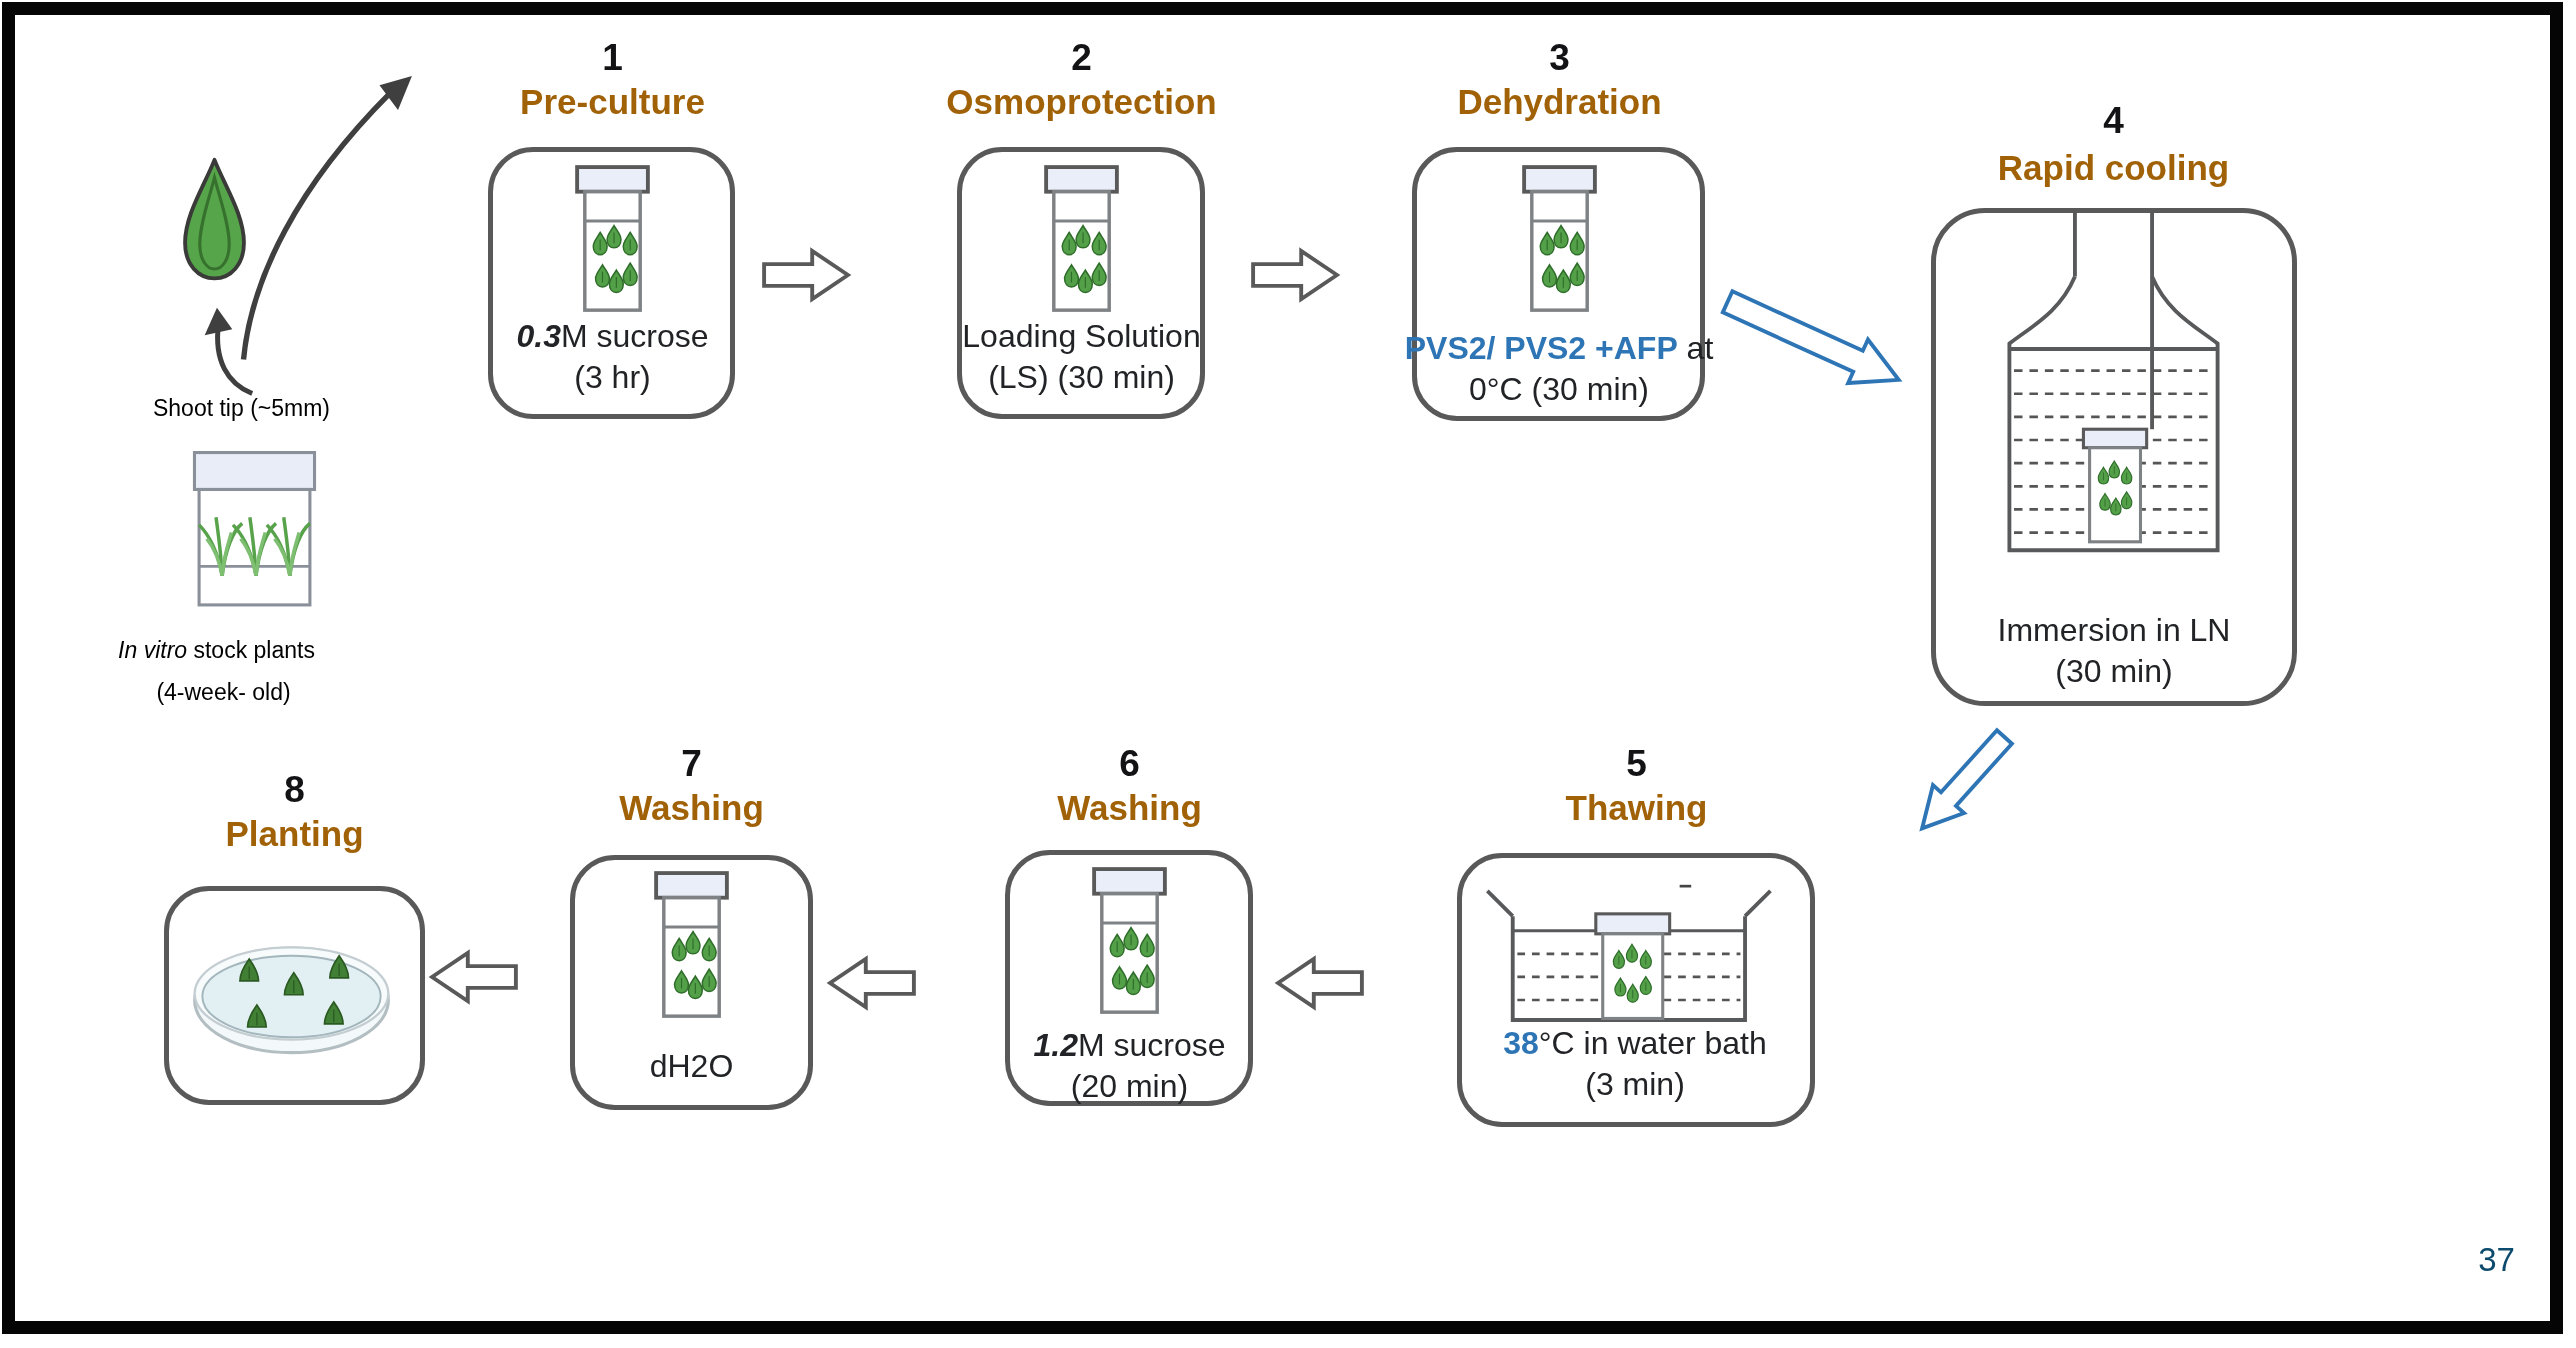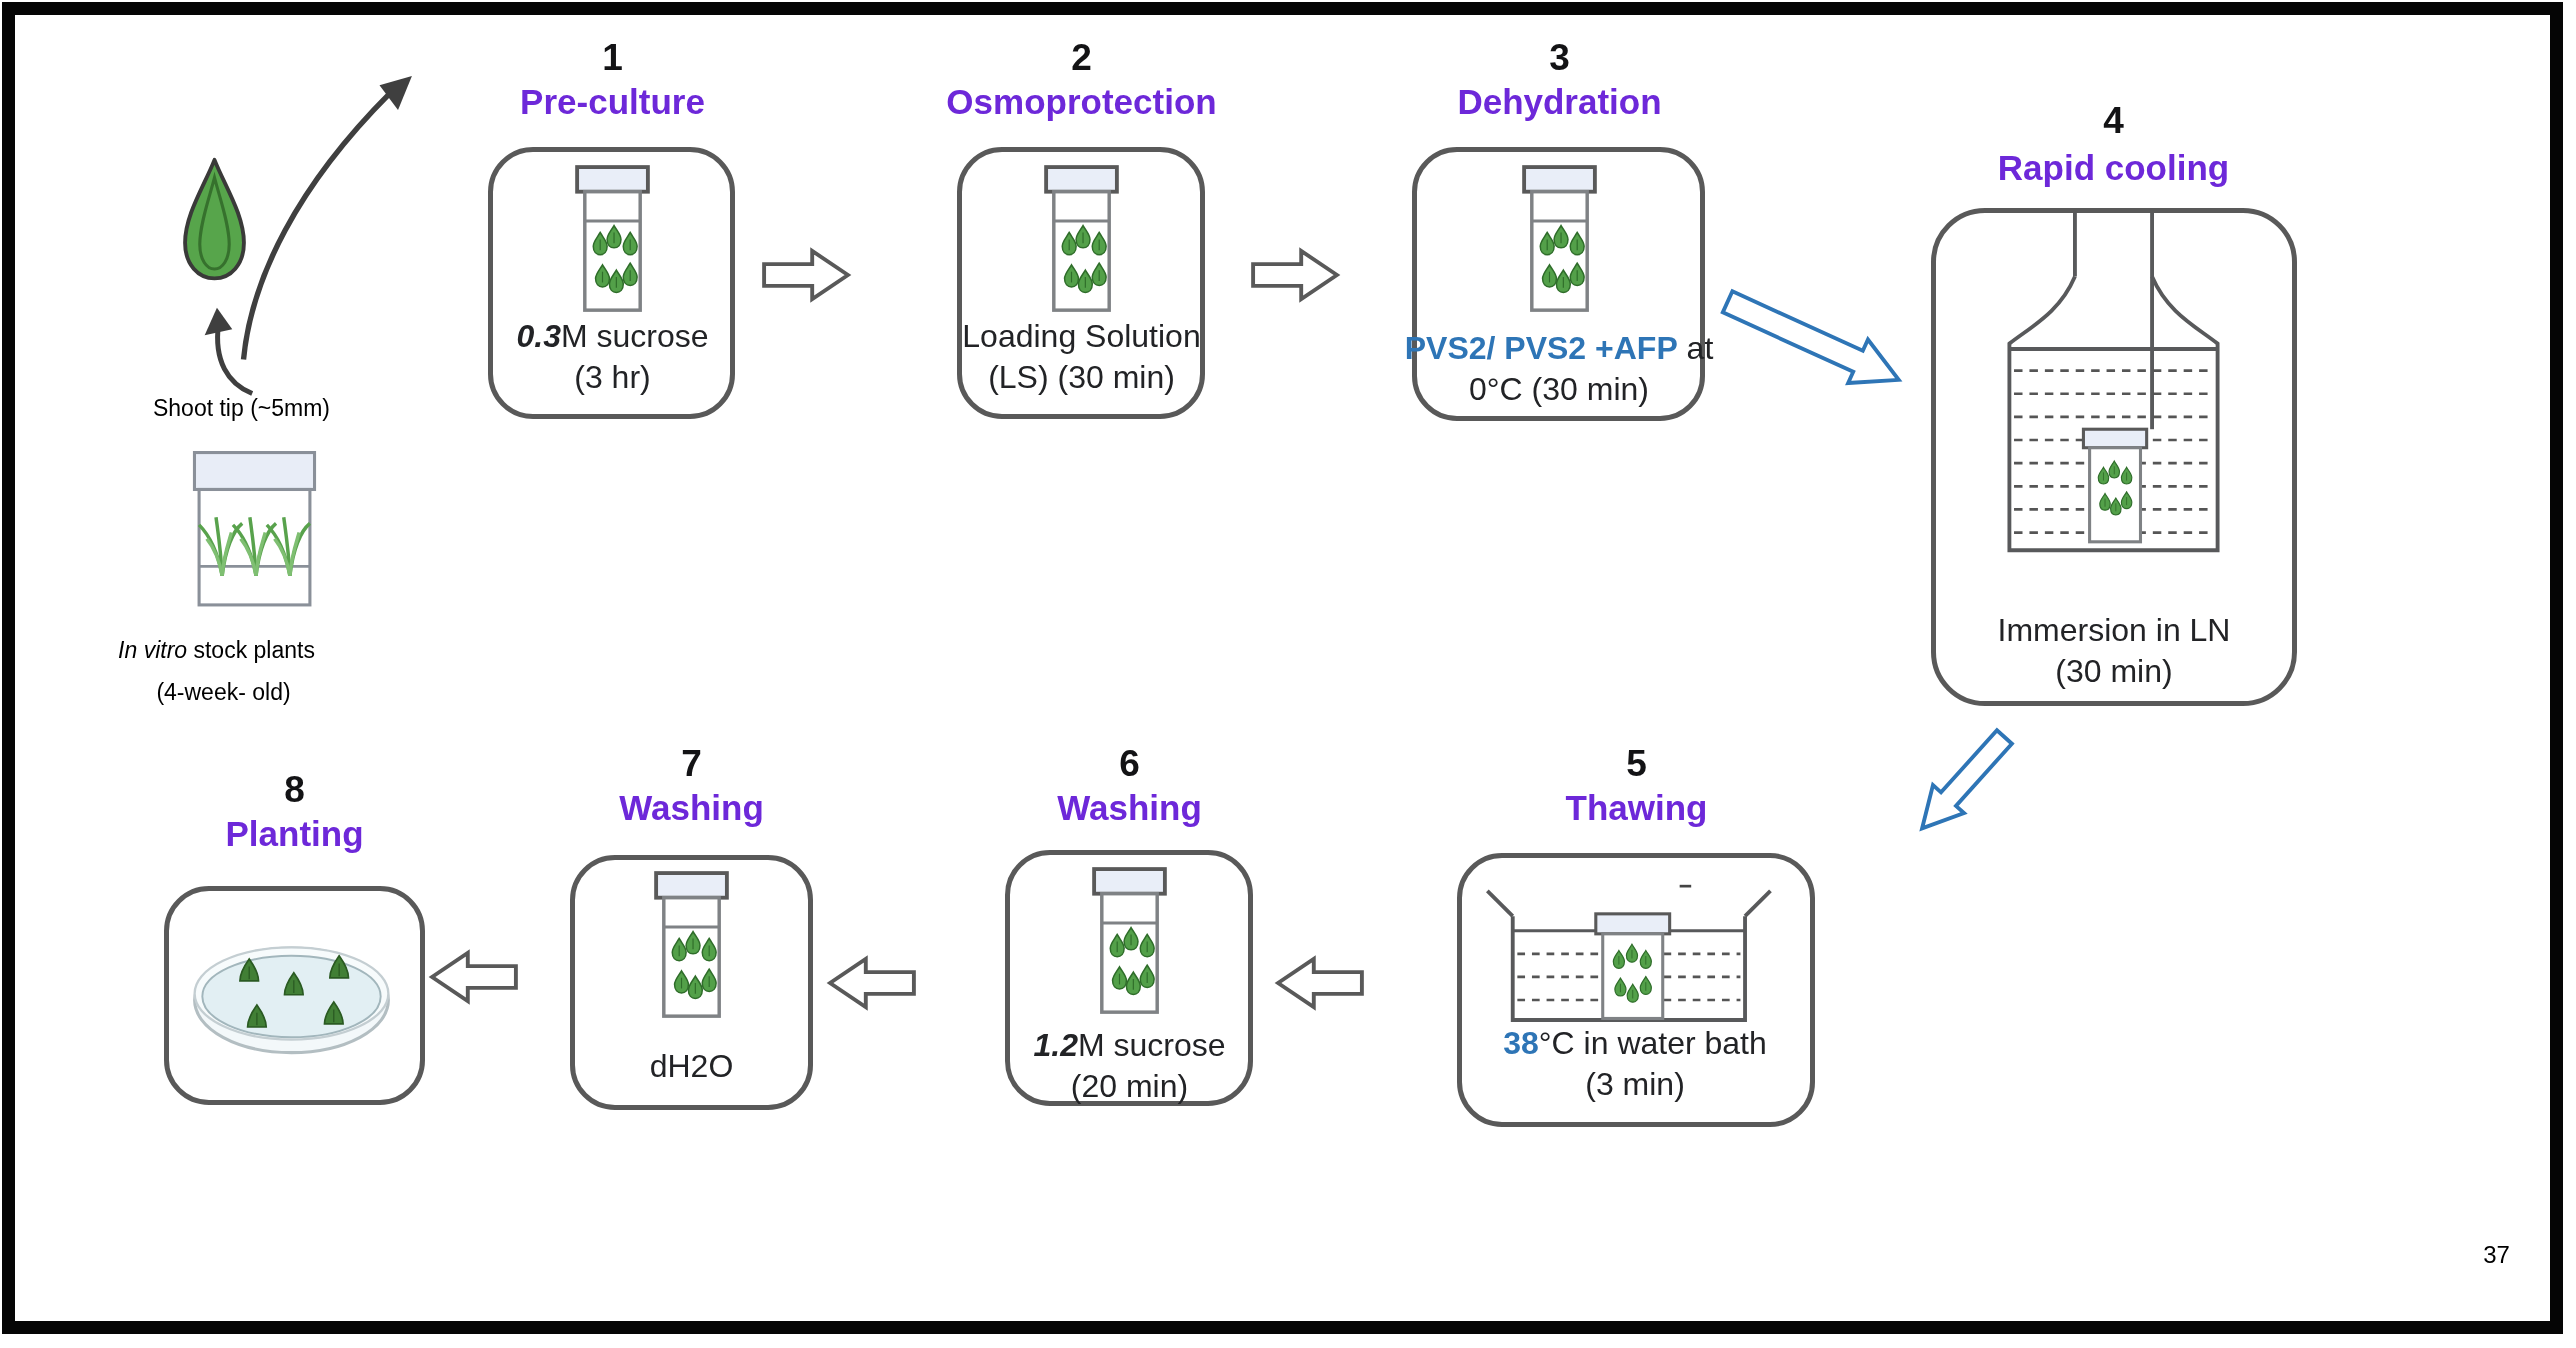--- a/index.html
+++ b/index.html
@@ -6,26 +6,26 @@
   .slide{position:relative;width:2576px;height:1349px;background:#ffffff;
          font-family:"Liberation Sans",sans-serif;overflow:hidden;}
   .abs{position:absolute;}
   .ctr{text-align:center;}
   .nowrap{white-space:nowrap;}
   .frame{position:absolute;left:2.3px;top:2.3px;width:2561px;height:1332px;
          border:13px solid #050505;box-sizing:border-box;}
   .box{position:absolute;border:5.4px solid #595959;border-radius:45px;
        background:#fff;box-sizing:border-box;}
   .num{font-size:37px;font-weight:700;color:#131315;}
-  .ttl{font-size:35px;font-weight:700;color:#6d28d9;}
+  .ttl{font-size:35px;font-weight:700;color:#a16207;}
   .cap{font-size:32px;color:#222326;line-height:41px;}
   .cap .b{font-weight:700;font-style:italic;}
   .blue{color:#2e75b6;font-weight:700;}
   .src-label{font-size:23px;color:#000000;}
-  .page-num{font-size:24px;color:#000000;}
+  .page-num{font-size:33px;color:#0c4a6e;}
   svg{display:block;overflow:visible;}
 </style>
 </head>
 <body>
 
 <div class="slide">
   <div class="frame"></div>
 
   <svg width="0" height="0" style="position:absolute" aria-hidden="true">
     <defs>

